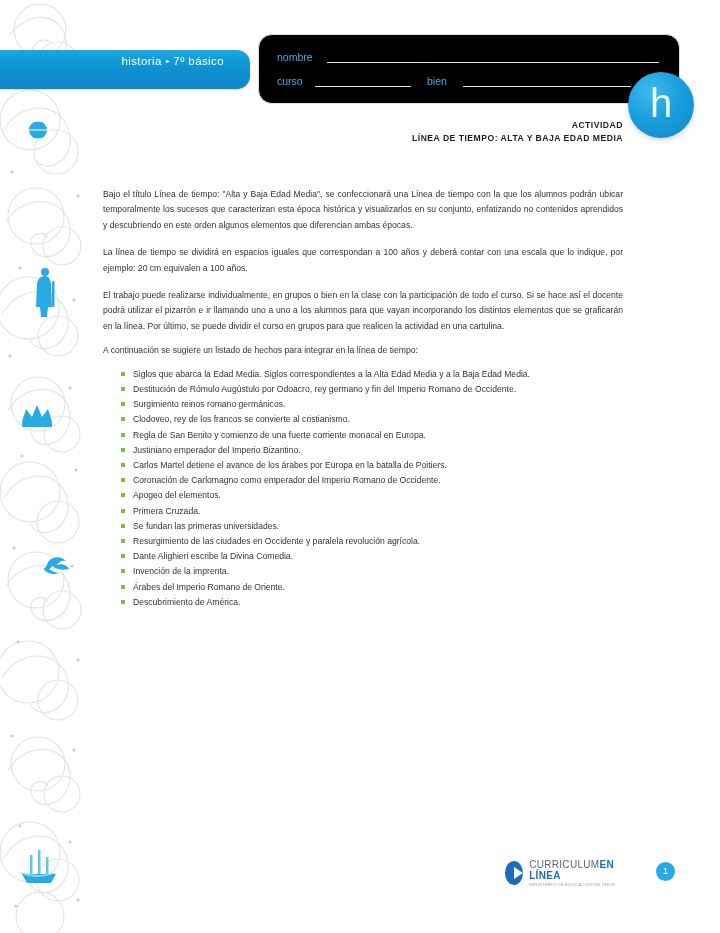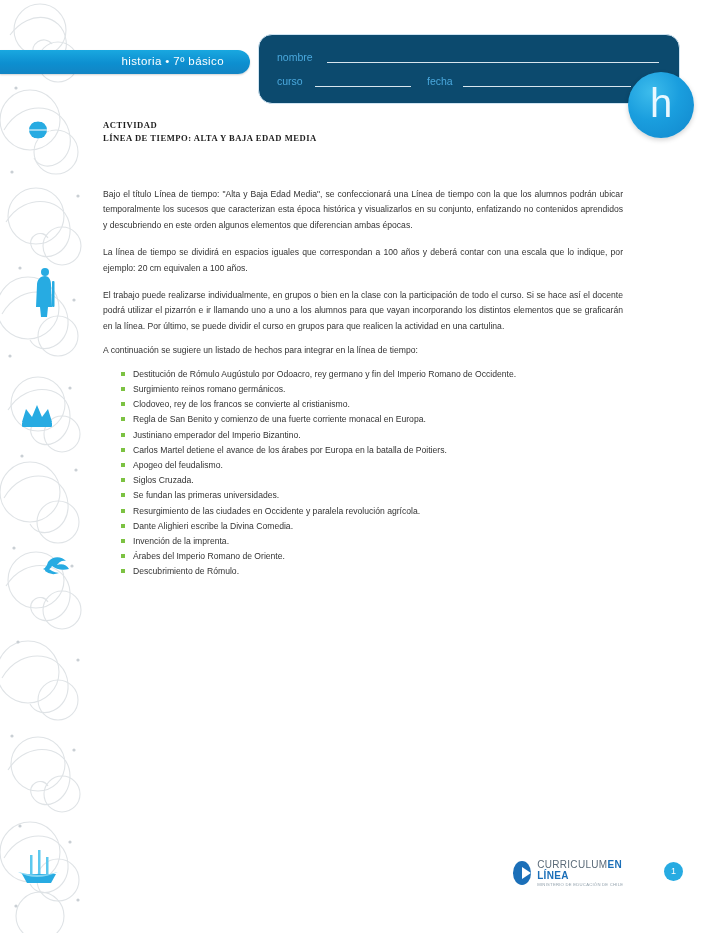--- a/index.html
+++ b/index.html
@@ -29,41 +29,41 @@
   
   .header {
     position: absolute;
     left: 0; top: 44px;
     width: 720px; height: 68px;
     z-index: 3;
   }
   .subject-tab {
     position: absolute;
     left: 0; top: 6px;
-    width: 250px; height: 24px;
+    width: 250px; height: 39px;
     background: linear-gradient(to bottom, #19a8e0 0%, #0d8fd0 55%, #1285c4 100%);
     border-radius: 0 13px 13px 0;
     box-shadow: 0 1px 2px rgba(0,0,0,0.18);
   }
   .subject-tab-label {
     position: absolute;
     right: 26px;
     top: 5px;
     font-size: 11.5px;
     color: #ffffff;
     letter-spacing: 0.4px;
     white-space: nowrap;
   }
   .id-box {
     position: absolute;
     left: 258px; top: -10px;
     width: 420px; height: 68px;
     border: 1px solid #cfe4f2;
     border-radius: 14px;
-    background: #0c4a6e;
+    background: #000000;
   }
   .field-row {
     position: absolute;
     left: 18px;
     height: 16px;
     font-size: 10.5px;
     color: #4aa8dd;
   }
   .field-row.r1 { top: 16px; }
   .field-row.r2 { top: 40px; }
@@ -97,26 +97,25 @@
   }
 
   
   .content {
     position: absolute;
     left: 103px; top: 120px;
     width: 520px;
     z-index: 2;
   }
   .activity-head {
-    text-align: left;
+    text-align: right;
     font-size: 8.6px;
     font-weight: bold;
     letter-spacing: 0.5px;
     color: #1d1d1d;
-    font-family: Liberation Serif, serif;
   }
   .activity-head .line2 { margin-top: 3px; }
 
   .para {
     margin-top: 12px;
     font-size: 8.6px;
     line-height: 15.4px;
     text-align: justify;
     color: #333333;
   }
@@ -146,21 +145,21 @@
     position: absolute;
     left: 0; top: 5px;
     width: 4px; height: 4px;
     background: #7cc242;
     display: block;
   }
 
   
   .footer {
     position: absolute;
-    left: 16px; bottom: 40px;
+    left: 8px; bottom: 40px;
     width: 592px; height: 34px;
     z-index: 3;
   }
   .logo-wrap {
     position: absolute;
     left: 497px; top: 0;
     display: flex;
     align-items: center;
   }
   .logo-circle {
@@ -305,21 +304,21 @@
       <span class="field-label">nombre</span>
     </div>
     <div class="rule nombre"></div>
 
     <div class="field-row r2">
       <span class="field-label">curso</span>
     </div>
     <div class="rule curso"></div>
 
     <div class="field-row field-fecha">
-      <span class="field-label">fecha</span>
+      <span class="field-label">bien</span>
     </div>
     <div class="rule fecha"></div>
   </div>
 
   <div class="h-badge">
     <span>h</span>
   </div>
 </div>
 
 <div class="content">
@@ -331,36 +330,36 @@
 
   <p class="para first">Bajo el título Línea de tiempo: "Alta y Baja Edad Media", se confeccionará una Línea de tiempo con la que los alumnos podrán ubicar temporalmente los sucesos que caracterizan esta época histórica y visualizarlos en su conjunto, enfatizando no contenidos aprendidos y descubriendo en este orden algunos elementos que diferencian ambas épocas.</p>
 
   <p class="para">La línea de tiempo se dividirá en espacios iguales que correspondan a 100 años y deberá contar con una escala que lo indique, por ejemplo: 20 cm equivalen a 100 años.</p>
 
   <p class="para">El trabajo puede realizarse individualmente, en grupos o bien en la clase con la participación de todo el curso. Si se hace así el docente podrá utilizar el pizarrón e ir llamando uno a uno a los alumnos para que vayan incorporando los distintos elementos que se graficarán en la línea. Por último, se puede dividir el curso en grupos para que realicen la actividad en una cartulina.</p>
 
   <p class="list-intro">A continuación se sugiere un listado de hechos para integrar en la línea de tiempo:</p>
 
   <ul class="facts">
-    <li><span class="bullet"></span></li>
+    <li><span class="bullet"></span><span>Siglos que abarca la Edad Media. Siglos correspondientes a la Alta Edad Media y a la Baja Edad Media.</span></li>
     <li><span class="bullet"></span><span>Destitución de Rómulo Augústulo por Odoacro, rey germano y fin del Imperio Romano de Occidente.</span></li>
     <li><span class="bullet"></span><span>Surgimiento reinos romano germánicos.</span></li>
     <li><span class="bullet"></span><span>Clodoveo, rey de los francos se convierte al cristianismo.</span></li>
     <li><span class="bullet"></span><span>Regla de San Benito y comienzo de una fuerte corriente monacal en Europa.</span></li>
     <li><span class="bullet"></span><span>Justiniano emperador del Imperio Bizantino.</span></li>
     <li><span class="bullet"></span><span>Carlos Martel detiene el avance de los árabes por Europa en la batalla de Poitiers.</span></li>
-    <li><span class="bullet"></span></li>
-    <li><span class="bullet"></span><span>Apogeo del feudalismo.</span></li>
-    <li><span class="bullet"></span><span>Siglos Cruzada.</span></li>
+    <li><span class="bullet"></span><span>Coronación de Carlomagno como emperador del Imperio Romano de Occidente.</span></li>
+    <li><span class="bullet"></span><span>Apogeo del elementos.</span></li>
+    <li><span class="bullet"></span><span>Primera Cruzada.</span></li>
     <li><span class="bullet"></span><span>Se fundan las primeras universidades.</span></li>
     <li><span class="bullet"></span><span> Resurgimiento de las ciudades en Occidente y paralela revolución agrícola.</span></li>
     <li><span class="bullet"></span><span>Dante Alighieri escribe la Divina Comedia.</span></li>
     <li><span class="bullet"></span><span>Invención de la imprenta.</span></li>
     <li><span class="bullet"></span><span>Árabes del Imperio Romano de Oriente.</span></li>
-    <li><span class="bullet"></span><span>Descubrimiento de Rómulo.</span></li>
+    <li><span class="bullet"></span><span>Descubrimiento de América.</span></li>
   </ul>
 </div>
 
 <div class="footer">
   <div class="logo-wrap">
     <div class="logo-circle"></div>
     <div class="logo-text">
       <div class="t1">
         <span>CURRICULUM</span><b>EN LÍNEA</b>
       </div>

